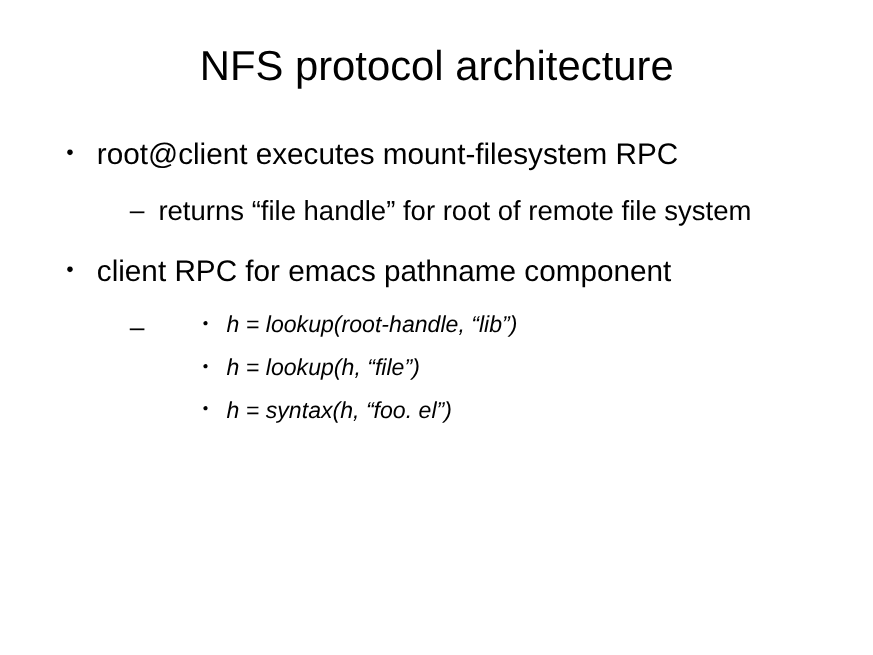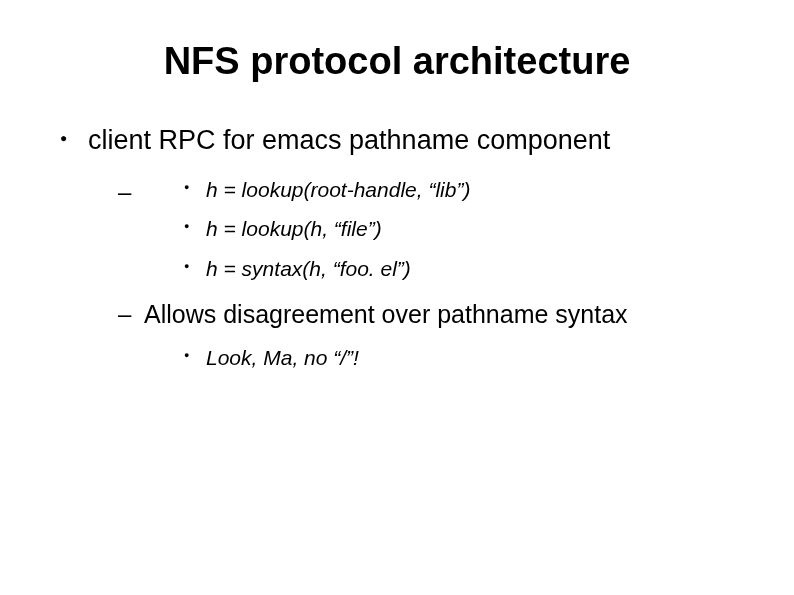--- a/index.html
+++ b/index.html
@@ -14,21 +14,21 @@
   .slide {
     width: 794px;
     height: 595px;
     position: relative;
     box-sizing: border-box;
     padding: 30px 40px 20px 40px;
   }
   .title {
     text-align: center;
     font-size: 38px;
-    font-weight: bold;
+    font-weight: normal;
     margin-top: 10px;
     margin-bottom: 40px;
   }
   ul.level1 {
     list-style: none;
     padding-left: 20px;
     margin: 0;
   }
   ul.level1 > li {
     position: relative;
@@ -87,39 +87,39 @@
   }
 </style>
 </head>
 <body>
 
 <div class="slide">
   <div class="title">NFS protocol architecture</div>
 
   <ul class="level1">
     <li>
+      <span>root@client executes mount-filesystem RPC</span>
+      <ul class="level2">
+        <li>
+          <span>returns “file handle” for root of remote file system</span>
+        </li>
+      </ul>
+    </li>
+    <li>
       <span>client RPC for emacs pathname component</span>
       <ul class="level2">
         <li>
           <ul class="level3">
             <li>
               <span>h = lookup(root-handle, “lib”)</span>
             </li>
             <li>
               <span>h = lookup(h, “file”)</span>
             </li>
             <li>
               <span>h = syntax(h, “foo. el”)</span>
             </li>
           </ul>
         </li>
-        <li>
-          <span>Allows disagreement over pathname syntax</span>
-          <ul class="level3">
-            <li>
-              <span>Look, Ma, no “/”!</span>
-            </li>
-          </ul>
-        </li>
       </ul>
     </li>
   </ul>
 </div>
 
 </body></html>

